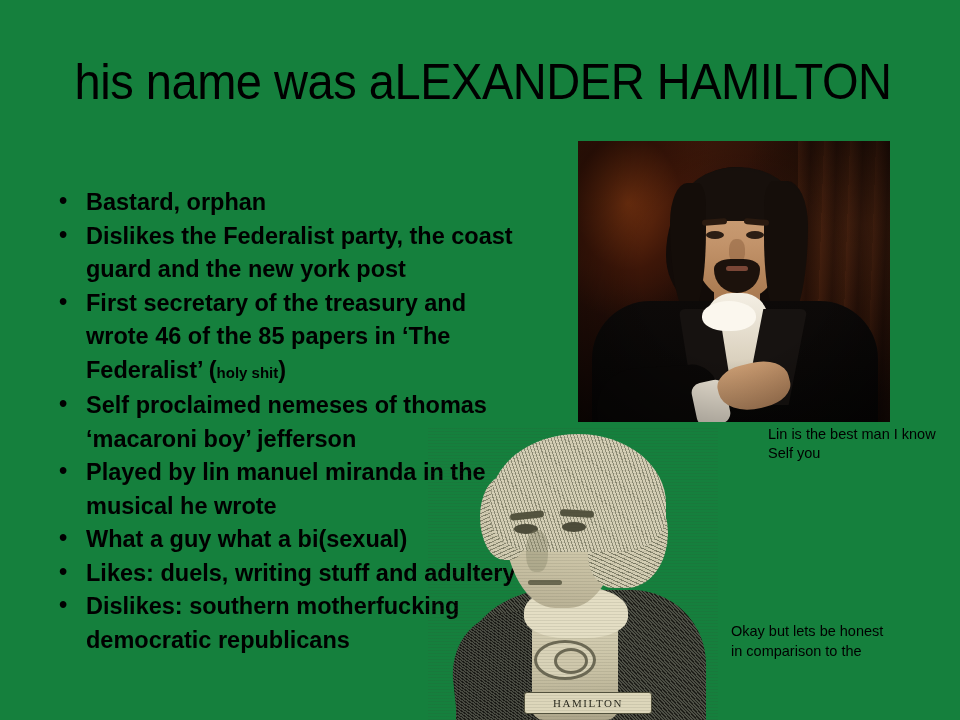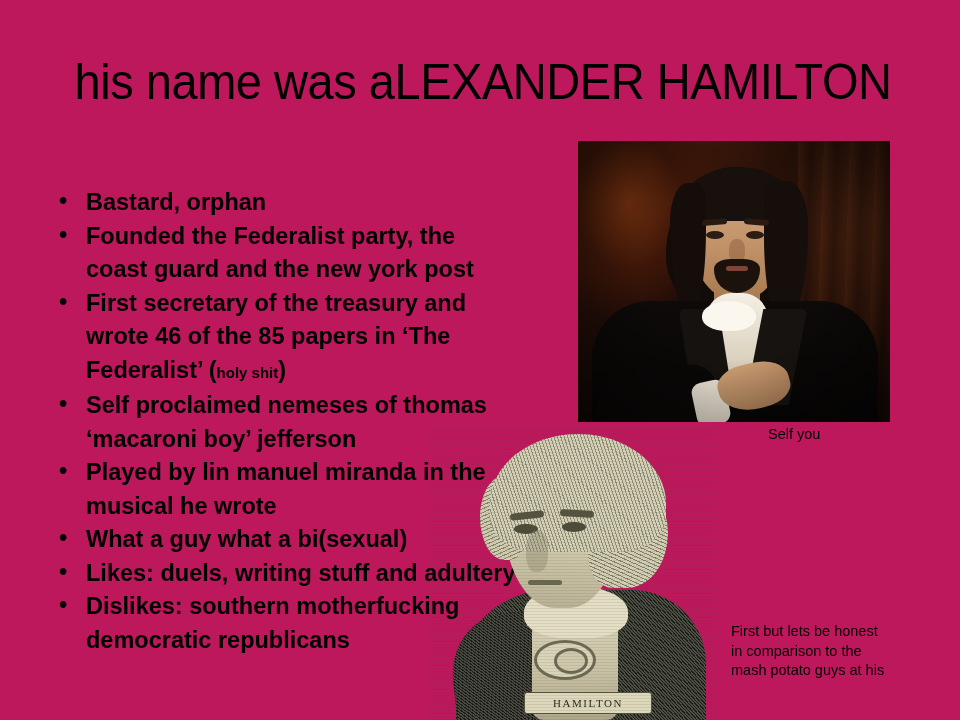--- a/index.html
+++ b/index.html
@@ -8,21 +8,21 @@
     padding: 0;
     background: #ffffff;
   }
   body {
     font-family: "Liberation Sans", sans-serif;
   }
   #slide {
     position: relative;
     width: 960px;
     height: 720px;
-    background: #be185d;
+    background: #15803d;
     overflow: hidden;
   }
 
   
   #slide-title {
     position: absolute;
     left: 48px;
     top: 52px;
     width: 870px;
     font-size: 50px;
@@ -492,21 +492,21 @@
 
 <div id="slide">
 
   <div id="slide-title">his name was aLEXANDER HAMILTON</div>
 
   <ul id="bullet-list">
     <li>
       <span>Bastard, orphan</span>
     </li>
     <li>
-      <span>Founded the Federalist party, the coast guard and the new york post</span>
+      <span>Dislikes the Federalist party, the coast guard and the new york post</span>
     </li>
     <li>
       <span>First secretary of the treasury and wrote 46 of the 85 papers in ‘The Federalist’ (</span><span class="tiny">holy shit</span><span>)</span>
     </li>
     <li>
       <span>Self proclaimed nemeses of  thomas ‘macaroni boy’ jefferson</span>
     </li>
     <li>
       <span>Played by lin manuel miranda  in the musical he wrote</span>
     </li>
@@ -542,20 +542,21 @@
     <div class="lapel-l"></div>
     <div class="lapel-r"></div>
     <div class="bow"></div>
     <div class="arm"></div>
     <div class="cuff"></div>
     <div class="hand"></div>
     <div class="vignette"></div>
   </div>
 
   <div id="photo-caption">
+    <div>Lin is the best man I know</div>
     <div>Self you</div>
   </div>
 
   <div id="bill-portrait">
     <div class="b-coat"></div>
     <div class="b-coat-l"></div>
     <div class="b-shirt"></div>
     <div class="b-neck"></div>
     <div class="b-collar"></div>
     <div class="b-face"></div>
@@ -570,18 +571,17 @@
     <div class="b-mouth"></div>
     <div class="b-bow"></div>
     <div class="b-bow2"></div>
     <div id="bill-nameplate">
       <span>HAMILTON</span>
     </div>
     <div class="b-shade"></div>
   </div>
 
   <div id="bill-caption">
-    <div>First but lets be honest</div>
+    <div>Okay but lets be honest</div>
     <div>in comparison to the</div>
-    <div>mash potato guys at his</div>
   </div>
 
 </div>
 
 </body></html>

